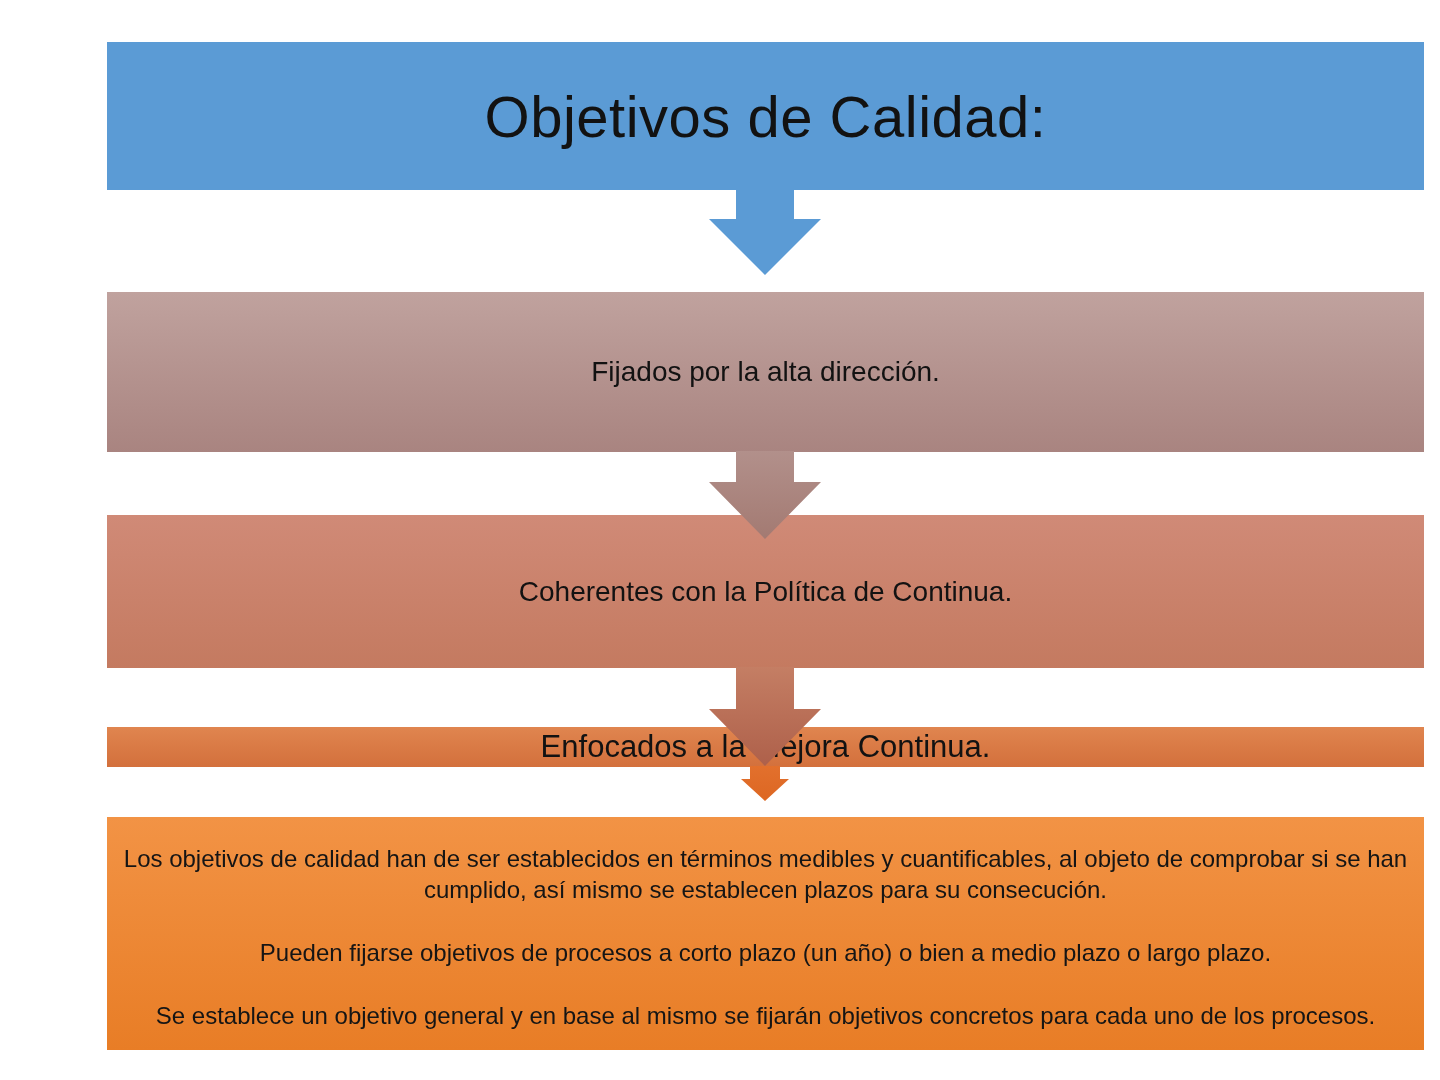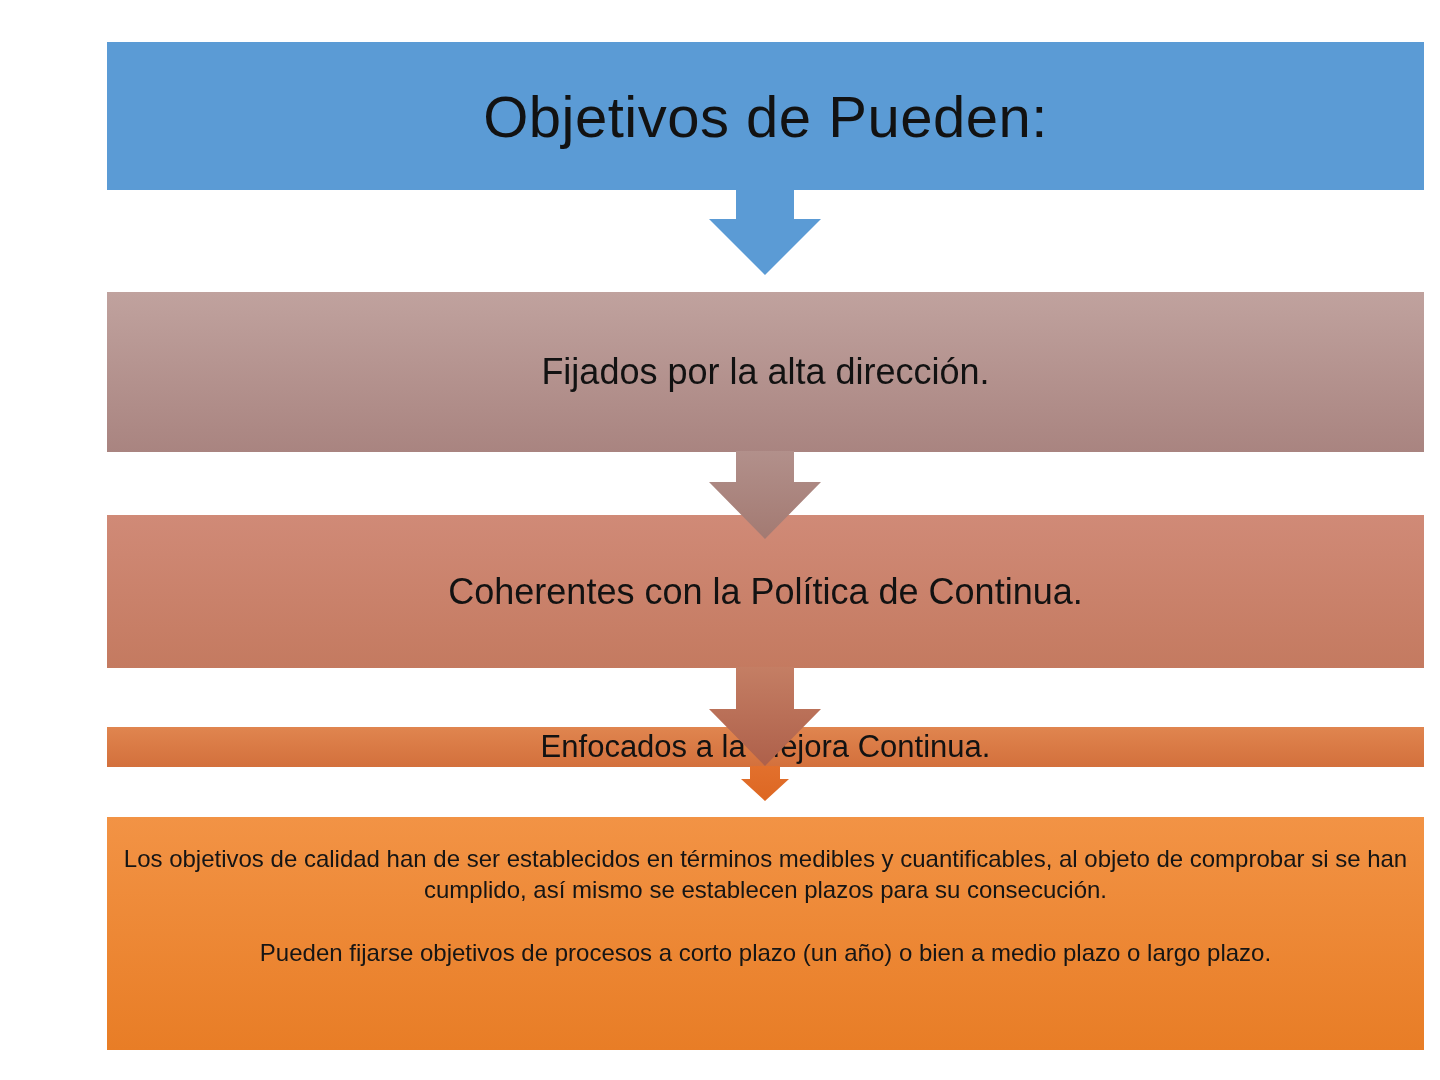--- a/index.html
+++ b/index.html
@@ -37,21 +37,21 @@
   }
   .title-bar .label {
     font-size: 58px;
     letter-spacing: 0.5px;
   }
   .step-1 {
     top: 292px;
     height: 160px;
     background: linear-gradient(180deg, #c0a29e 0%, #a98480 100%);
   }
-  .step-1 .label, .step-2 .label { font-size: 36px; }
+  .step-1 .label, .step-2 .label { font-size: 28px; }
   .step-2 {
     top: 515px;
     height: 153px;
     background: linear-gradient(180deg, #d08a77 0%, #c47a60 100%);
   }
   .step-3 {
     top: 727px;
     height: 40px;
     background: linear-gradient(180deg, #e0854f 0%, #d3703c 100%);
   }
@@ -80,21 +80,21 @@
   .arrow-2 { left: 709px; top: 451px; }
   .arrow-3 { left: 709px; top: 667px; z-index: 2; }
   .arrow-4 { left: 741px; top: 766px; }
 </style>
 </head>
 <body>
 
 <div class="slide">
 
   <div class="bar title-bar">
-    <span class="label">Objetivos de Pueden:</span>
+    <span class="label">Objetivos de Calidad:</span>
   </div>
 
   <div class="arrow arrow-1">
     <svg width="112" height="86" viewBox="0 0 112 86" xmlns="http://www.w3.org/2000/svg">
       <polygon points="27,0 85,0 85,30 112,30 56,86 0,30 27,30" fill="#5b9bd5"></polygon>
     </svg>
   </div>
 
   <div class="bar step-1">
     <span class="label">Fijados por la alta dirección.</span>
@@ -140,15 +140,16 @@
           <stop offset="1" stop-color="#dd6722"></stop>
         </linearGradient>
       </defs>
       <polygon points="9,0 39,0 39,13 48,13 24,35 0,13 9,13" fill="url(#gOrange)"></polygon>
     </svg>
   </div>
 
   <div class="bar details-box">
     <p>Los objetivos de calidad han de ser establecidos en términos medibles y cuantificables, al objeto de comprobar si se han cumplido, así mismo se establecen plazos para su consecución.</p>
     <p>Pueden fijarse objetivos de procesos a corto plazo (un año) o bien a medio plazo o largo plazo.</p>
+    <p>Se establece un objetivo general y en base al mismo se fijarán objetivos concretos para cada uno de los procesos.</p>
   </div>
 
 </div>
 
 </body></html>

